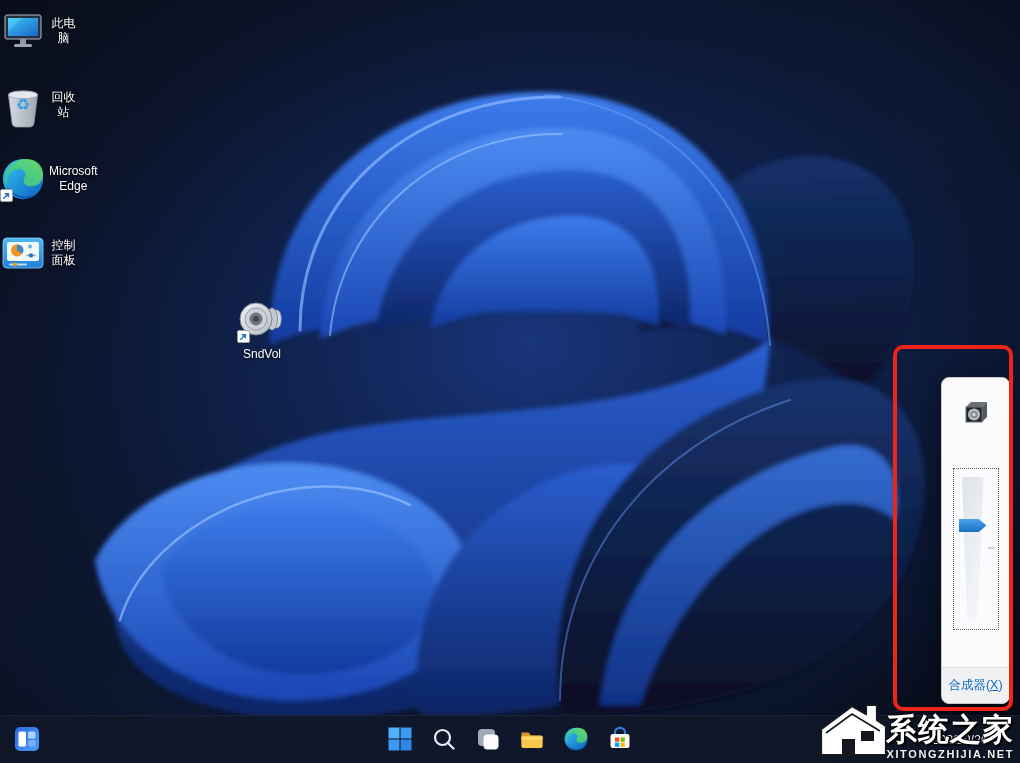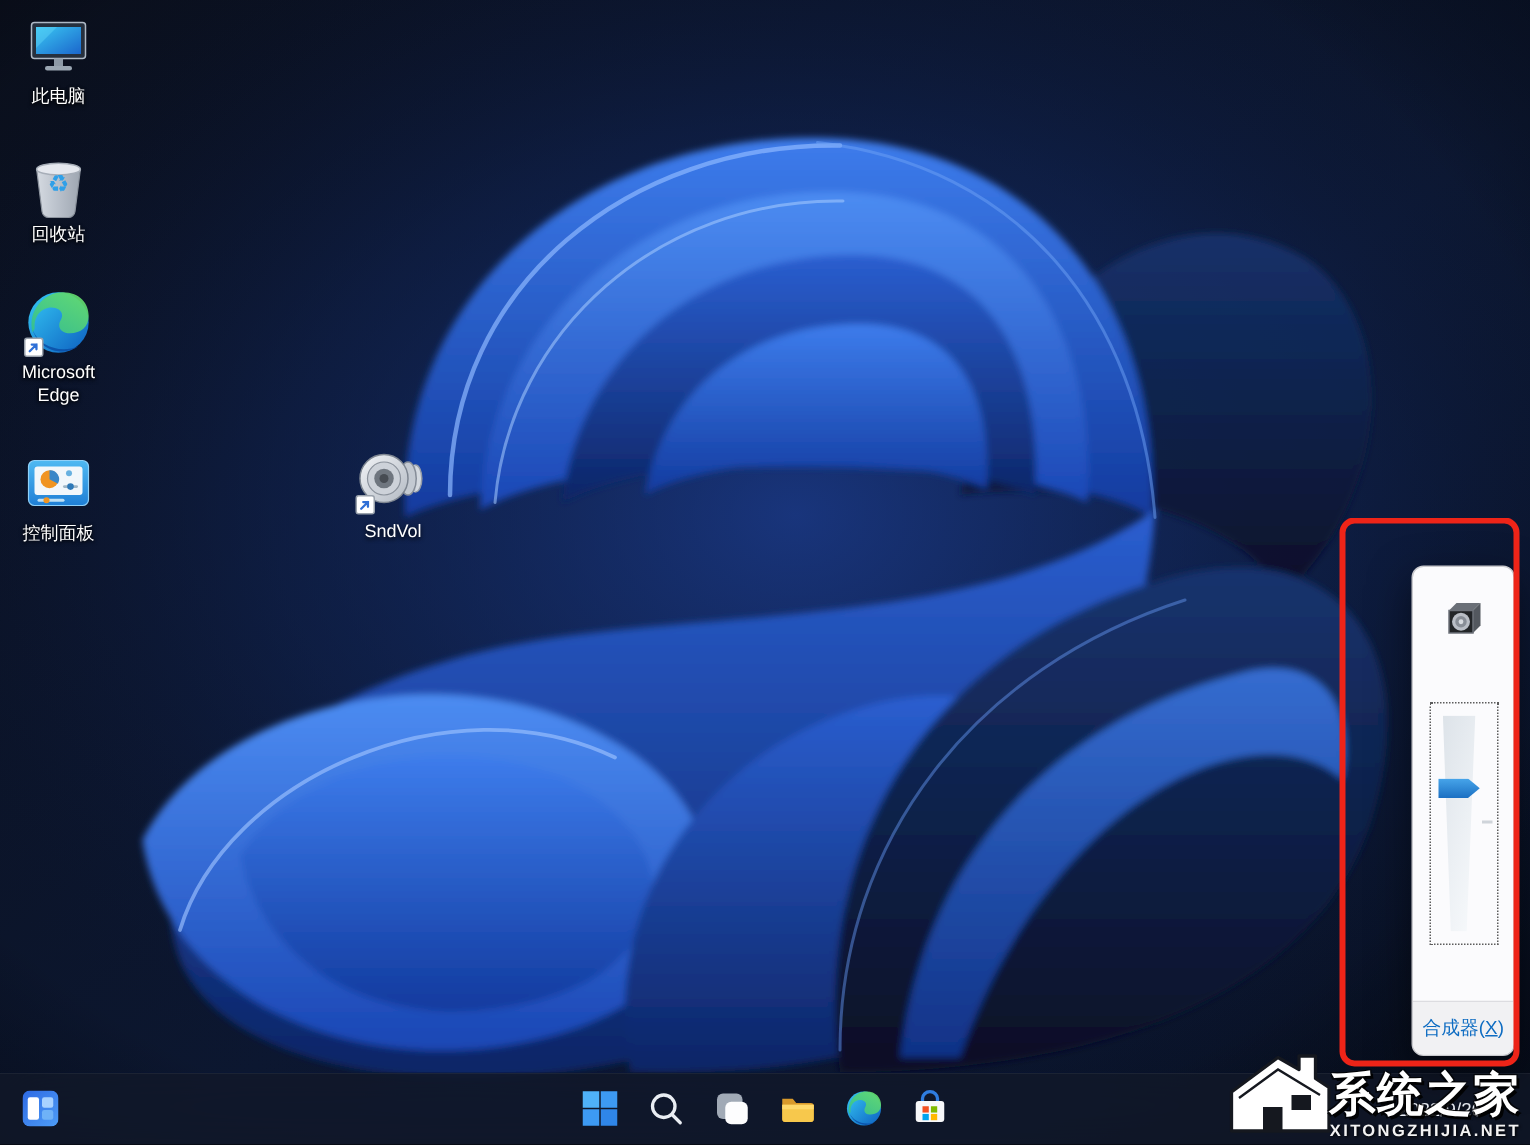--- a/index.html
+++ b/index.html
@@ -7,21 +7,21 @@
   .stage{
     position:relative;width:1020px;height:763px;overflow:hidden;
     font-family:"Liberation Sans","DejaVu Sans",sans-serif;
     background:#070b16;
   }
   
   .wallpaper{position:absolute;inset:0;z-index:0;}
   
   .desktop-icons{position:absolute;left:0;top:8px;width:78px;z-index:10;
     display:flex;flex-direction:column;gap:28px;align-items:center;}
-  .d-icon{display:flex;flex-direction:column;align-items:center;gap:3px;width:78px;
+  .d-icon{display:flex;align-items:center;gap:3px;width:78px;
     background:none;border:none;padding:0;cursor:pointer;}
   .d-icon .art{width:46px;height:46px;display:flex;align-items:center;justify-content:center;position:relative;}
   .d-icon .lbl{font-size:12px;color:#fff;line-height:1.25;text-align:center;max-width:74px;
     text-shadow:0 1px 3px rgba(0,0,0,.95),0 0 2px rgba(0,0,0,.8);}
   .shortcut-badge{position:absolute;left:0;bottom:0;width:13px;height:13px;background:#fff;
     border:1px solid #9aa2ac;border-radius:2px;display:flex;align-items:center;justify-content:center;}
   .bin-glyph{position:absolute;left:0;right:0;top:13px;text-align:center;font-size:16px;color:#2fa0e8;
     font-family:"DejaVu Sans",sans-serif;}
   
   .sndvol{position:absolute;left:230px;top:297px;width:64px;z-index:10;

